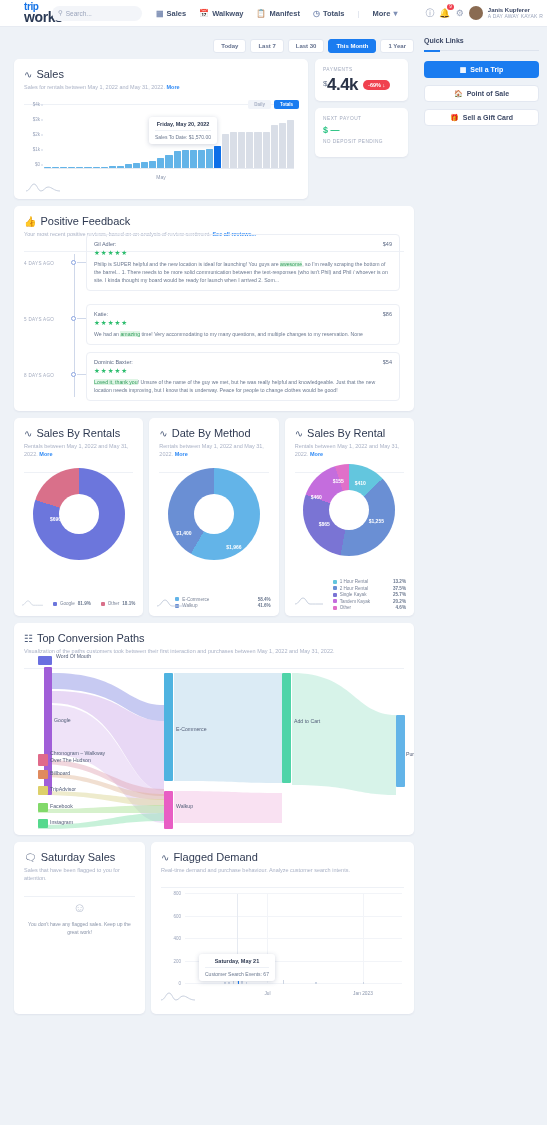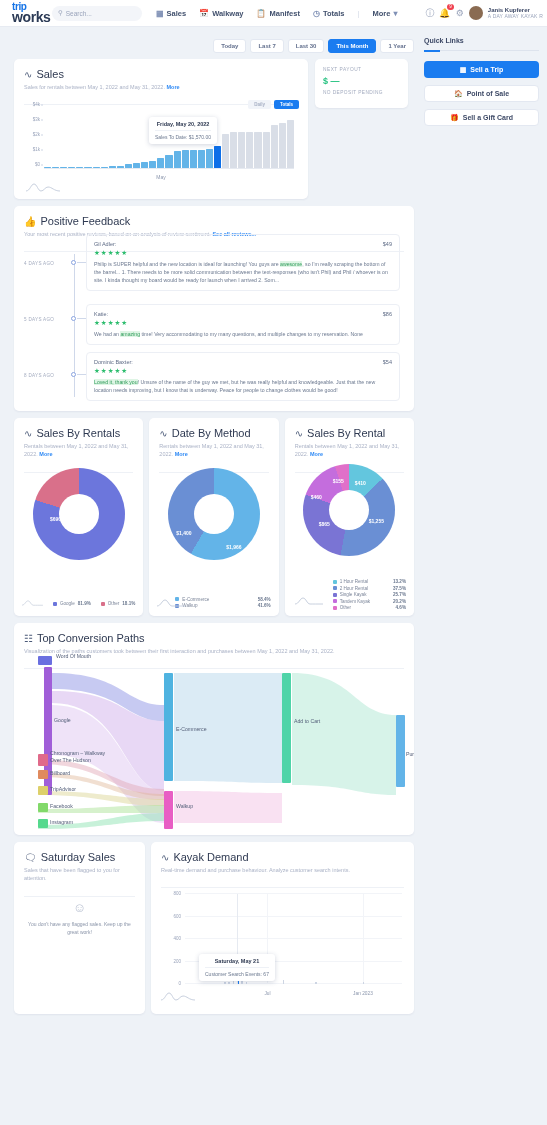--- a/index.html
+++ b/index.html
@@ -11,21 +11,21 @@
     font-size: 11px;
     overflow: hidden;
   }
   .app { width: 547px; height: 1125px; position: relative; background: #eef2f7; }
 
   
   .topnav {
     height: 27px; background: #fff; display: flex; align-items: center;
     border-bottom: 1px solid #e7ebf2; position: relative;
   }
-  .logo { width: 46px; padding-left: 12px; line-height: 1; }
+  .logo { width: 46px; padding-left: 24px; line-height: 1; }
   .logo .l1 { font-size: 10px; font-weight: bold; color: #1573e6; letter-spacing: -.4px; }
   .logo .l2 { font-size: 14px; font-weight: bold; color: #2b3a55; letter-spacing: -.4px; margin-top: -2px; }
   .search {
     width: 90px; height: 15px; background: #f3f5f9; border-radius: 8px;
     display: flex; align-items: center; gap: 3px; padding: 0 6px; margin-left: 6px;
     font-size: 6.5px; color: #9aa4bb;
   }
   .navlinks { display: flex; align-items: center; gap: 13px; margin-left: 14px; }
   .navlink { display: flex; align-items: center; gap: 3px; font-size: 7.5px; color: #41506d; font-weight: bold; }
   .navlink .ic { color: #7f90b5; font-size: 8px; }
@@ -270,20 +270,27 @@
             </svg>
             <div class="tooltip" style="left:125px; top:8px;">
               <div class="tt-t">Friday, May 20, 2022</div>
               <div class="tt-rule"></div>
               <div class="tt-v">Sales To Date: $1,570.00</div>
             </div>
           </div>
         </div>
 
         <div class="statcol">
+          <div class="card stat">
+            <div class="stat-l">PAYMENTS</div>
+            <div class="stat-row">
+              <div class="stat-v"><span class="cur">$</span><span>4.4k</span></div>
+              <div class="pill"><span>-69%</span> ↓</div>
+            </div>
+          </div>
           <div class="card stat" style="height:49px">
             <div class="stat-l">NEXT PAYOUT</div>
             <div class="payout-v">$ —</div>
             <div class="payout-n">NO DEPOSIT PENDING</div>
           </div>
         </div>
       </div>
 
       <div class="card fbcard">
         <div class="card-h">
@@ -509,21 +516,21 @@
           </div>
           <div class="rule"></div>
           <div class="emptyicon">☺</div>
           <div class="emptytxt">You don't have any flagged sales. Keep up the great work!</div>
         </div>
 
         <div class="card searchcard">
           <div class="card-h">
             <div class="card-title">
               <span class="tic">∿</span>
-              <span>Kayak Demand</span>
+              <span>Flagged Demand</span>
             </div>
             <div class="card-sub">Real-time demand and purchase behaviour. Analyze customer search intents.</div>
           </div>
           <div class="rule"></div>
           <div class="sdplot" id="sdPlot">
               <div class="gridline" style="bottom: 0%;">
                 <div class="sdtick">0</div>
               </div>
               <div class="gridline" style="bottom: 25%;">
                 <div class="sdtick">200</div>

